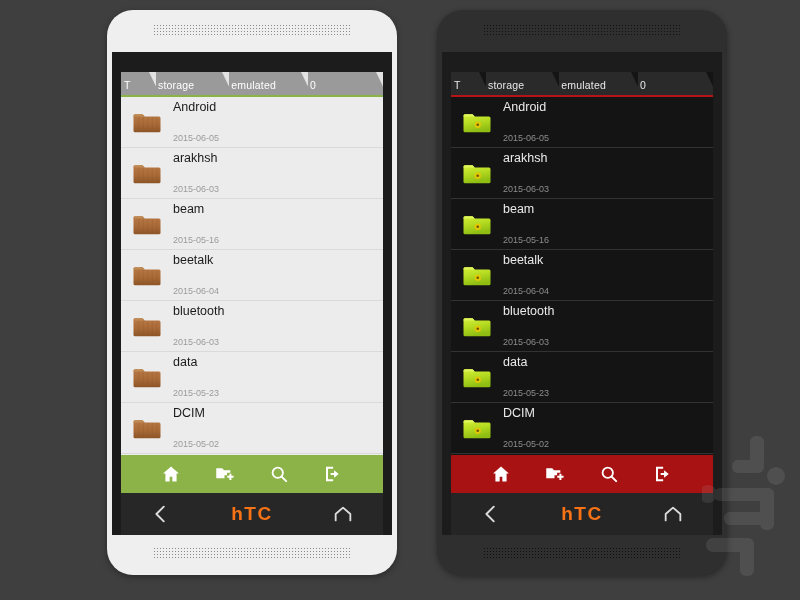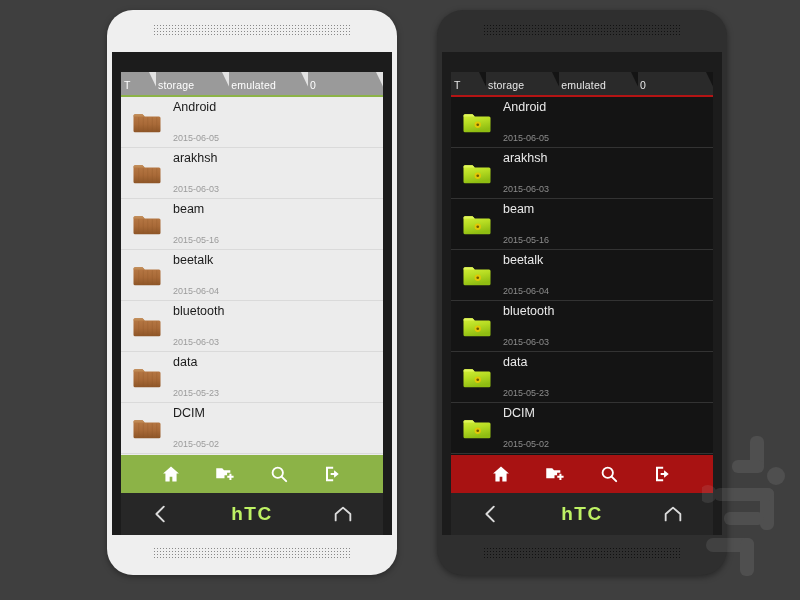--- a/index.html
+++ b/index.html
@@ -199,21 +199,21 @@
   .phone-light .htc-nav { background: #272727; }
   .phone-dark  .htc-nav { background: #252525; }
 
   .nav-icon { width: 22px; height: 22px; }
   .nav-icon svg { width: 100%; height: 100%; display: block; }
 
   .htc-logo {
     font-size: 19px;
     font-weight: bold;
     letter-spacing: 1.5px;
-    color: #bef264;
+    color: #f97316;
     font-family: "Liberation Sans", sans-serif;
   }
 </style>
 </head>
 <body>
 
 <div id="watermark">
   <svg viewBox="0 0 92 150" xmlns="http://www.w3.org/2000/svg">
     <g fill="#bfbfbf">
       <rect x="48" y="4" width="14" height="34" rx="6"></rect>

